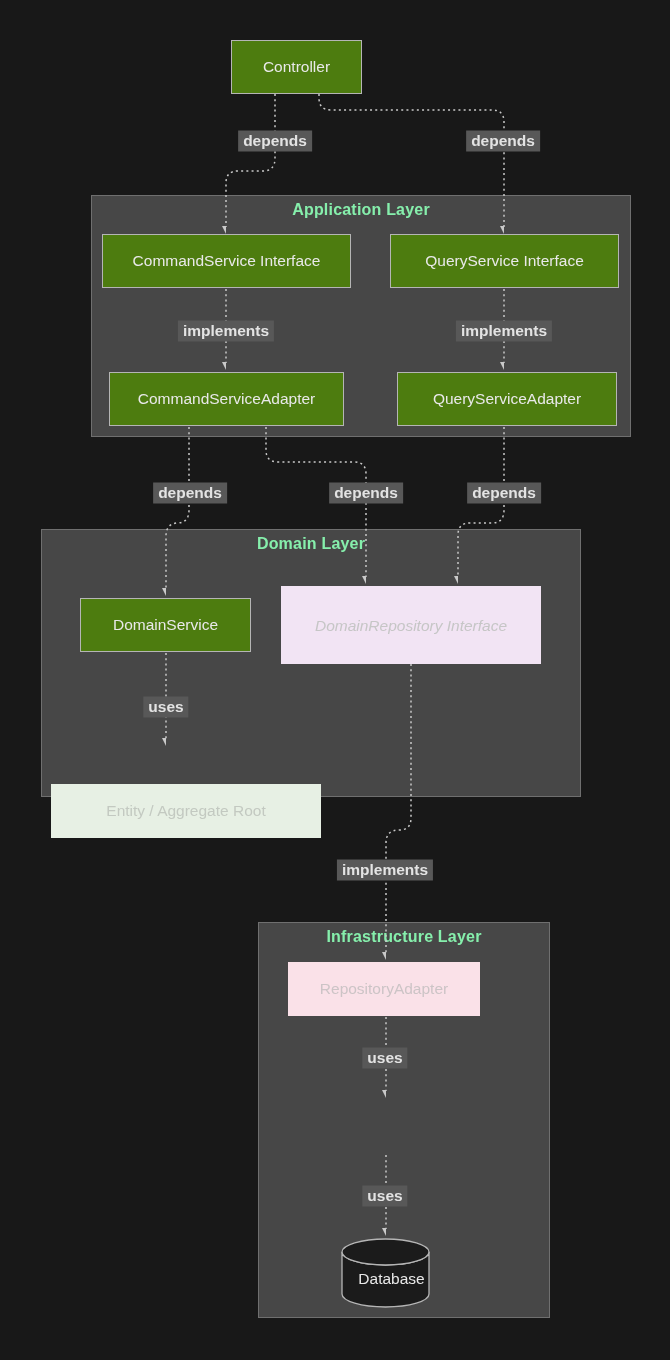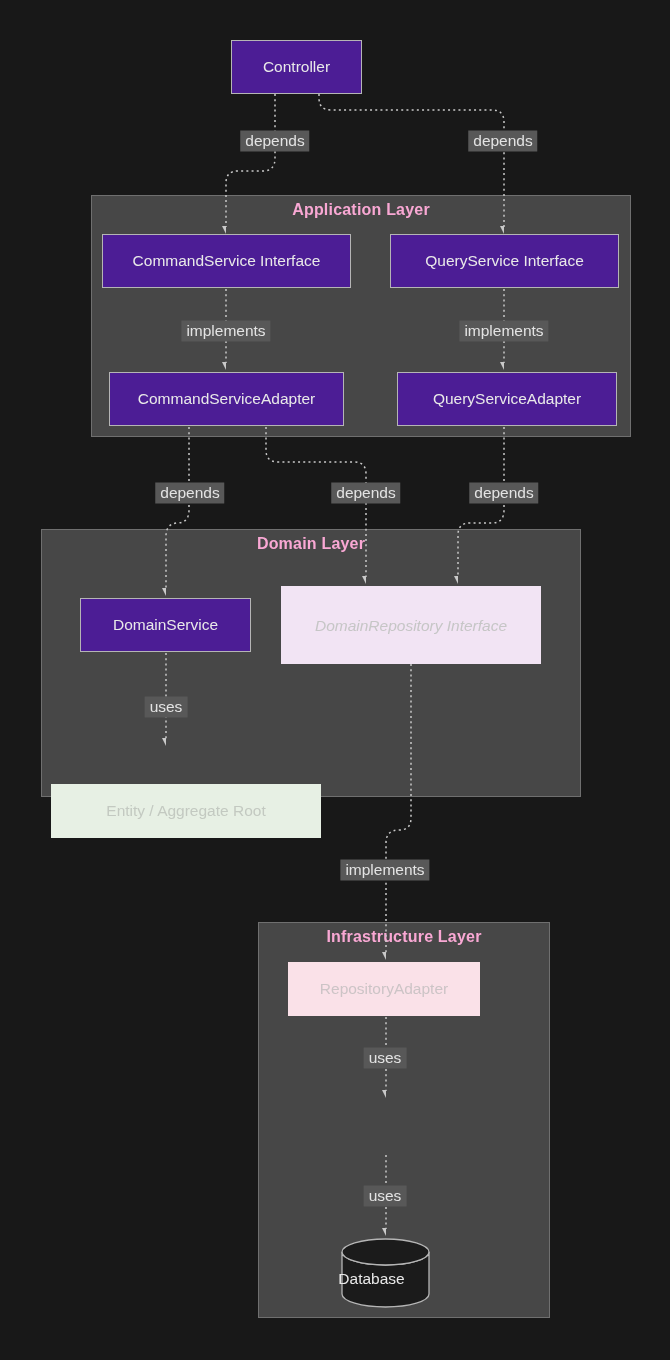--- a/index.html
+++ b/index.html
@@ -5,39 +5,40 @@
   html,body{margin:0;padding:0;background:#181818;}
   .stage{
     position:relative;width:670px;height:1360px;background:#181818;overflow:hidden;
     font-family:"Liberation Sans","DejaVu Sans",sans-serif;
   }
   .layer-box{
     position:absolute;background:#474747;border:1px solid #6f6f6f;box-sizing:border-box;
   }
   .layer-title{
     position:absolute;top:5px;left:0;right:0;text-align:center;
-    color:#f9a8d4;font-size:16px;font-weight:600;letter-spacing:.2px;
+    color:#86efac;font-size:16px;font-weight:600;letter-spacing:.2px;
   }
   .edges-svg{position:absolute;left:0;top:0;z-index:2;}
   .edge{fill:none;stroke:#c9c9c9;stroke-width:1.5;stroke-dasharray:2 3.2;}
   .cyl{fill:#1b1b1b;stroke:#b5b5b5;stroke-width:1.3;}
   .node{
     position:absolute;display:flex;align-items:center;justify-content:center;
     box-sizing:border-box;text-align:center;z-index:3;
     font-size:15.5px;line-height:1.45;
   }
-  .node.dark{background:#4c1d95;border:1.3px solid #b5b5b5;color:#e9e9e9;}
+  .node.dark{background:#4d7c0f;border:1.3px solid #b5b5b5;color:#e9e9e9;}
   .node.lavender{background:#f2e4f4;color:#c6c6c6;line-height:29px;padding:0 20px;font-style:italic;}
   .node.green{background:#e7f0e4;color:#c3c9c1;}
   .node.pink{background:#fae1e8;color:#ccc4c6;}
   .node.db-label{color:#e9e9e9;background:transparent;border:none;padding-top:20px;}
   .edge-label{
     position:absolute;transform:translate(-50%,-50%);z-index:4;
     background:#585858;color:#e3e3e3;font-size:15.5px;padding:1px 5px 2px 5px;
     white-space:nowrap;
+    font-weight:bold;
   }
 </style>
 </head>
 <body>
 
 <div class="stage">
 
   <div class="layer-box" style="left:91px;top:195px;width:540px;height:242px">
     <div class="layer-title">Application Layer</div>
   </div>
@@ -85,21 +86,21 @@
 
   <div class="node dark" style="left:80px;top:598px;width:171px;height:54px">DomainService</div>
 
   <div class="node lavender" style="left:281px;top:586px;width:260px;height:78px">DomainRepository Interface</div>
 
   <div class="node green" style="left:51px;top:784px;width:270px;height:54px">Entity / Aggregate Root</div>
 
   <div class="node pink" style="left:288px;top:962px;width:192px;height:54px">RepositoryAdapter</div>
 
 
-  <div class="node db-label" style="left:328px;top:1239px;width:87px;height:60px">Database</div>
+  <div class="node db-label" style="left:348px;top:1239px;width:87px;height:60px">Database</div>
 
   <div class="edge-label" style="left:275px;top:141px">depends</div>
   <div class="edge-label" style="left:503px;top:141px">depends</div>
   <div class="edge-label" style="left:226px;top:331px">implements</div>
   <div class="edge-label" style="left:504px;top:331px">implements</div>
   <div class="edge-label" style="left:190px;top:493px">depends</div>
   <div class="edge-label" style="left:366px;top:493px">depends</div>
   <div class="edge-label" style="left:504px;top:493px">depends</div>
   <div class="edge-label" style="left:166px;top:707px">uses</div>
   <div class="edge-label" style="left:385px;top:870px">implements</div>

